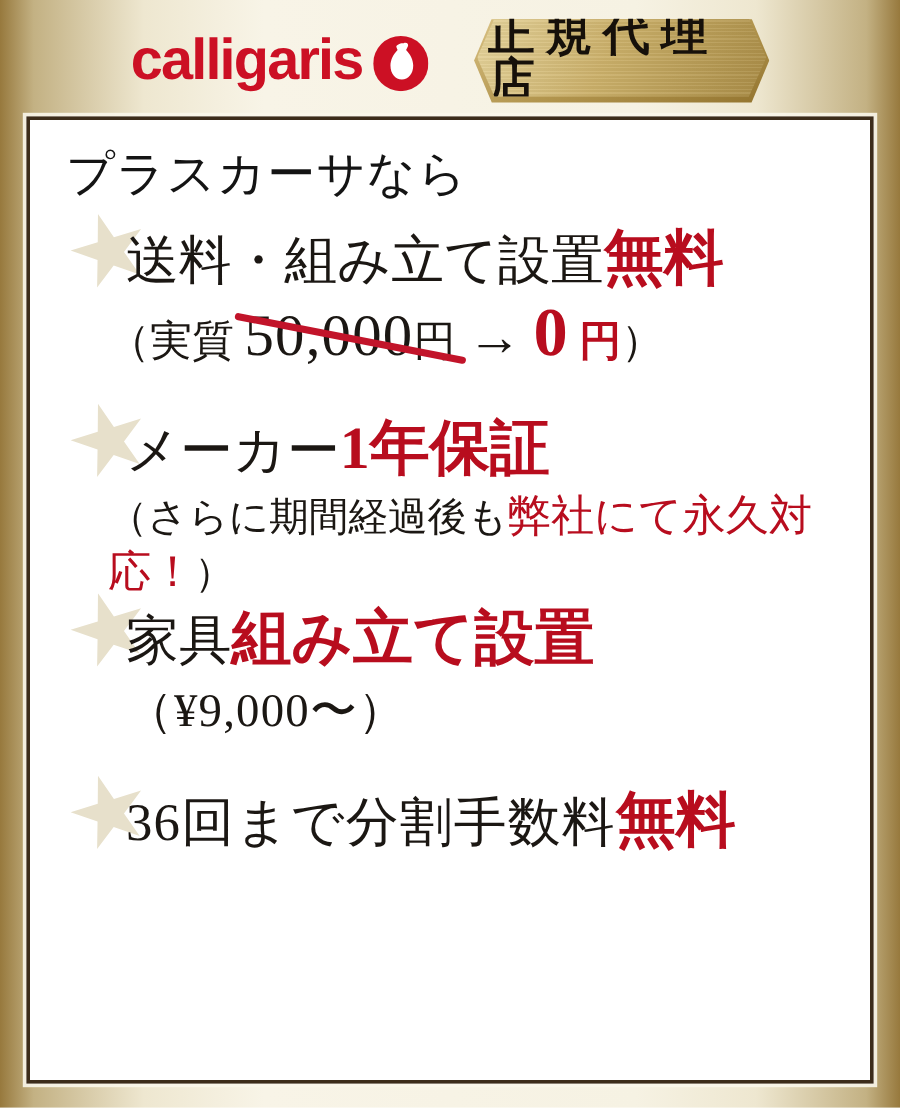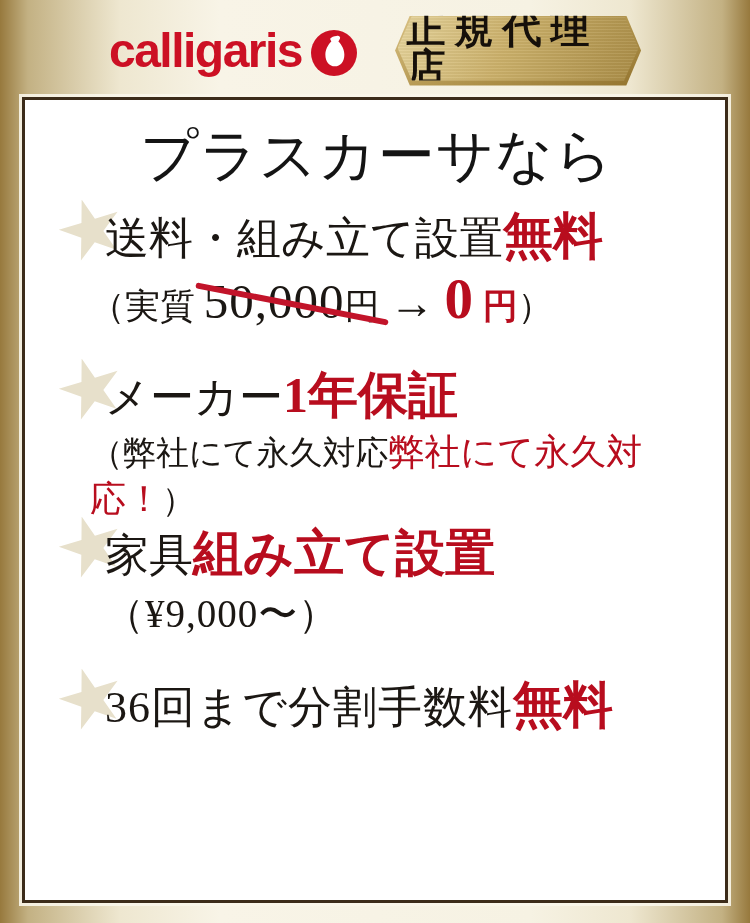--- a/index.html
+++ b/index.html
@@ -49,22 +49,22 @@
     letter-spacing:9px;padding-left:9px;line-height:1;
   }
   
   .panel{
     position:absolute;left:22px;top:97px;width:706px;height:806px;
     background:#ffffff;border:3px solid var(--panel-border);
     box-shadow:0 0 0 3px rgba(250,246,234,0.9);
     padding:20px 26px 0 46px;
   }
   .title{
-    margin:0 0 14px -16px;text-align:center;
-    font-size:57px;font-weight:500;color:#141414;
+    margin:0 0 14px -16px;text-align:left;
+    font-size:40px;font-weight:500;color:#141414;
     letter-spacing:1px;line-height:1.25;
   }
   .benefits{list-style:none;margin:0;padding:0;}
   .item{position:relative;padding-left:34px;}
   .star{
     position:absolute;left:-12px;top:-7px;width:64px;height:64px;
     background:var(--star);transform:rotate(-17deg);
     clip-path:polygon(50% 0%,61% 35%,98% 35%,68% 57%,79% 91%,50% 70%,21% 91%,32% 57%,2% 35%,39% 35%);
   }
   .line{position:relative;color:var(--ink);}
@@ -127,21 +127,21 @@
         </div>
       </li>
 
 
       <li class="item m-warranty">
         <span class="star"></span>
         <div class="line l1">
           <span>メーカー</span><span class="red hl">1年保証</span>
         </div>
         <div class="line sub" style="font-size:33px">
-          <span>（弊社にて永久対応</span><span class="red" style="font-weight:normal;font-size:36px">弊社にて永久対応！</span><span>）</span>
+          <span>（さらに期間経過後も</span><span class="red" style="font-weight:normal;font-size:36px">弊社にて永久対応！</span><span>）</span>
         </div>
       </li>
 
       <li class="item m-tradein">
         <span class="star"></span>
         <div class="line l1">
           <span>家具</span><span class="red hl">組み立て設置</span> <span class="note latin">（¥9,000〜）</span>
         </div>
       </li>
 

